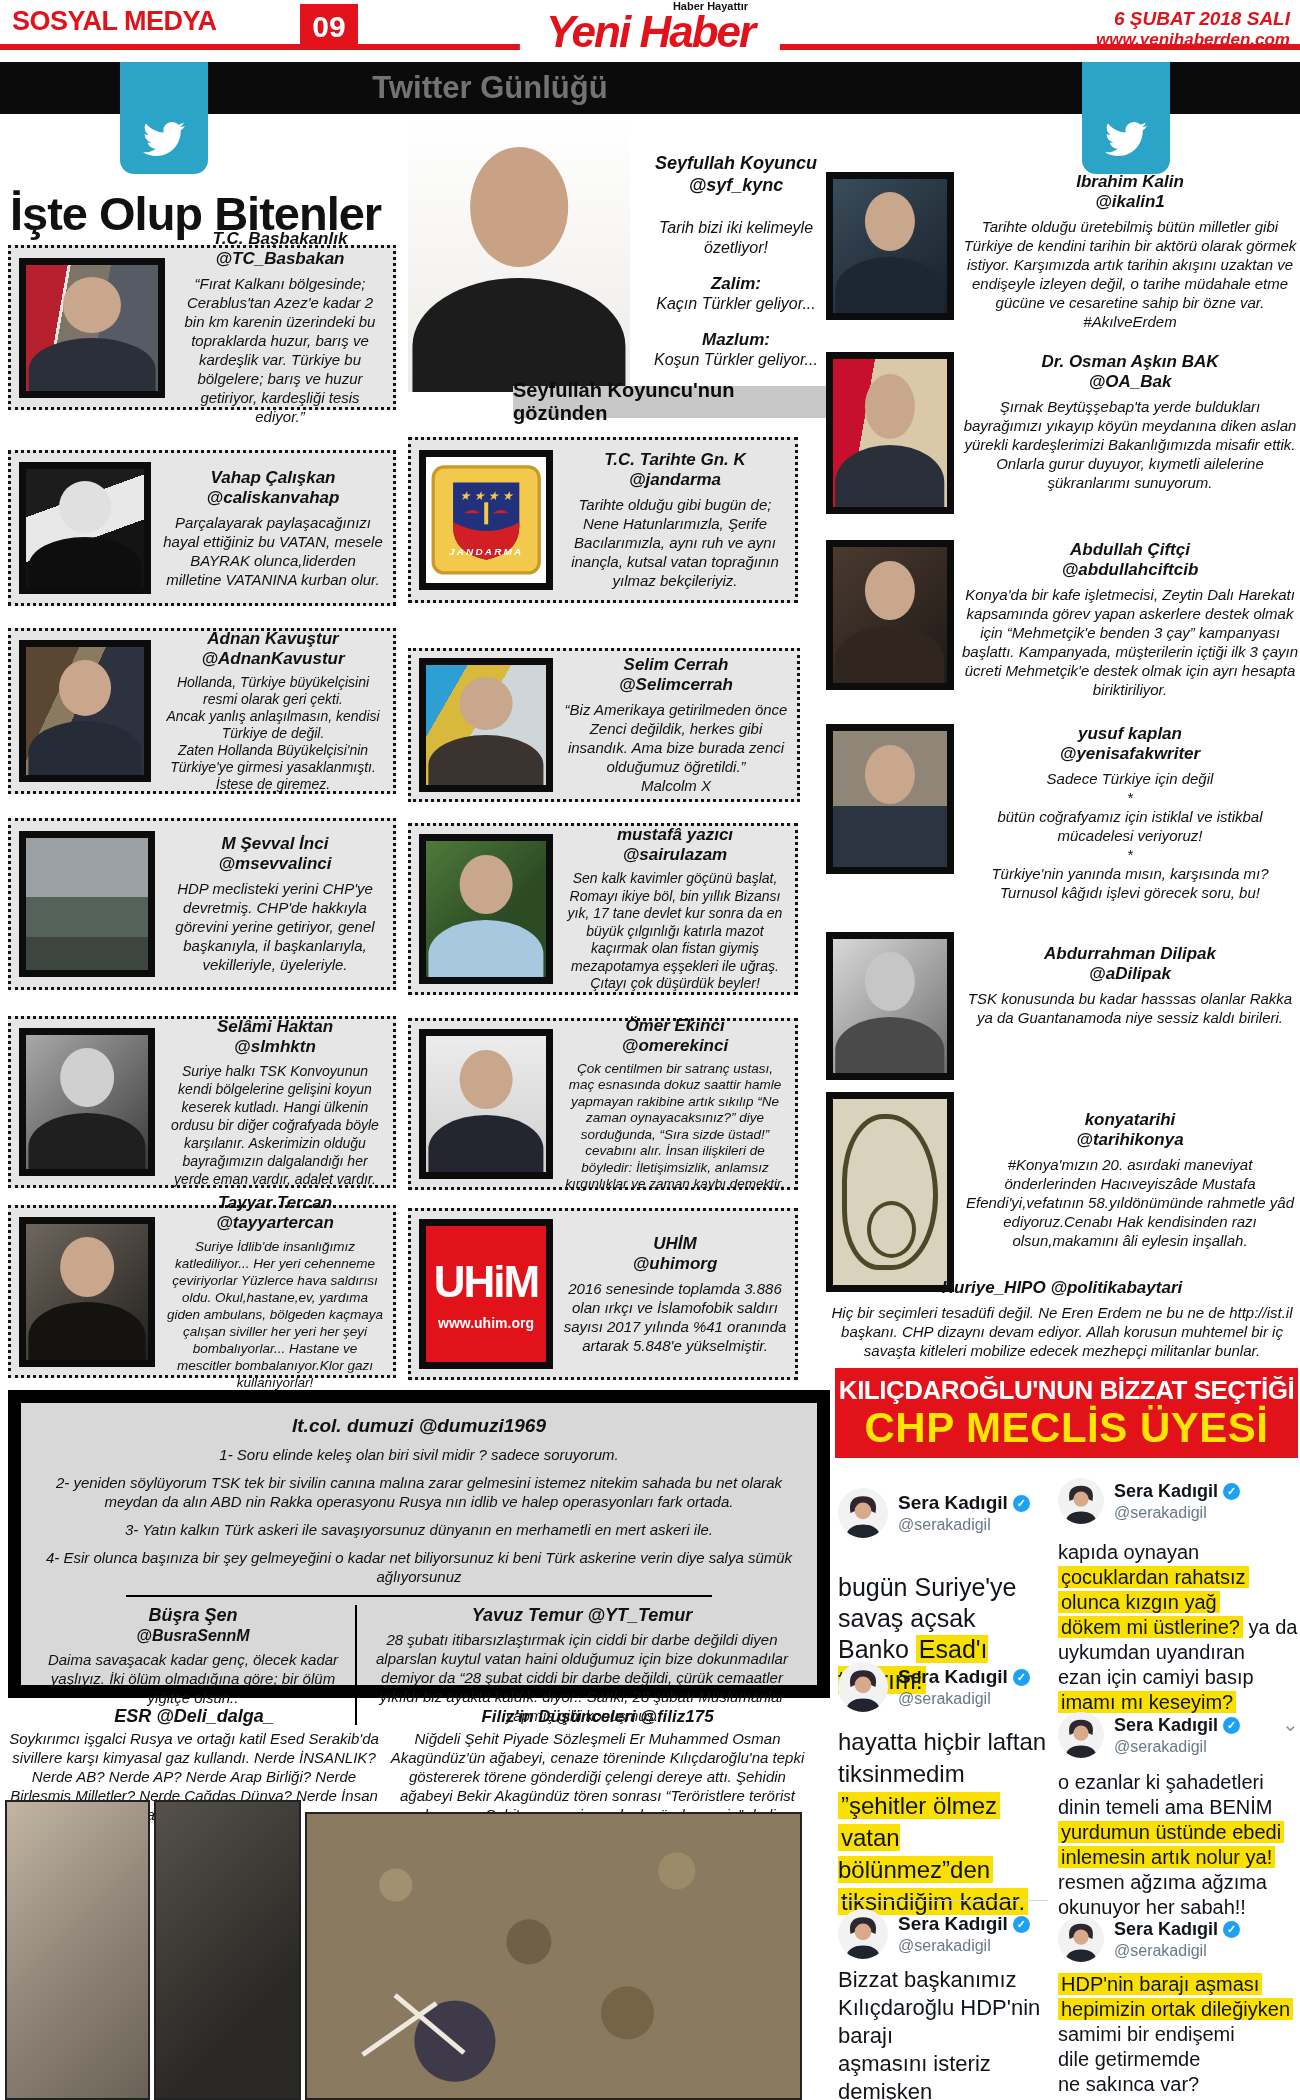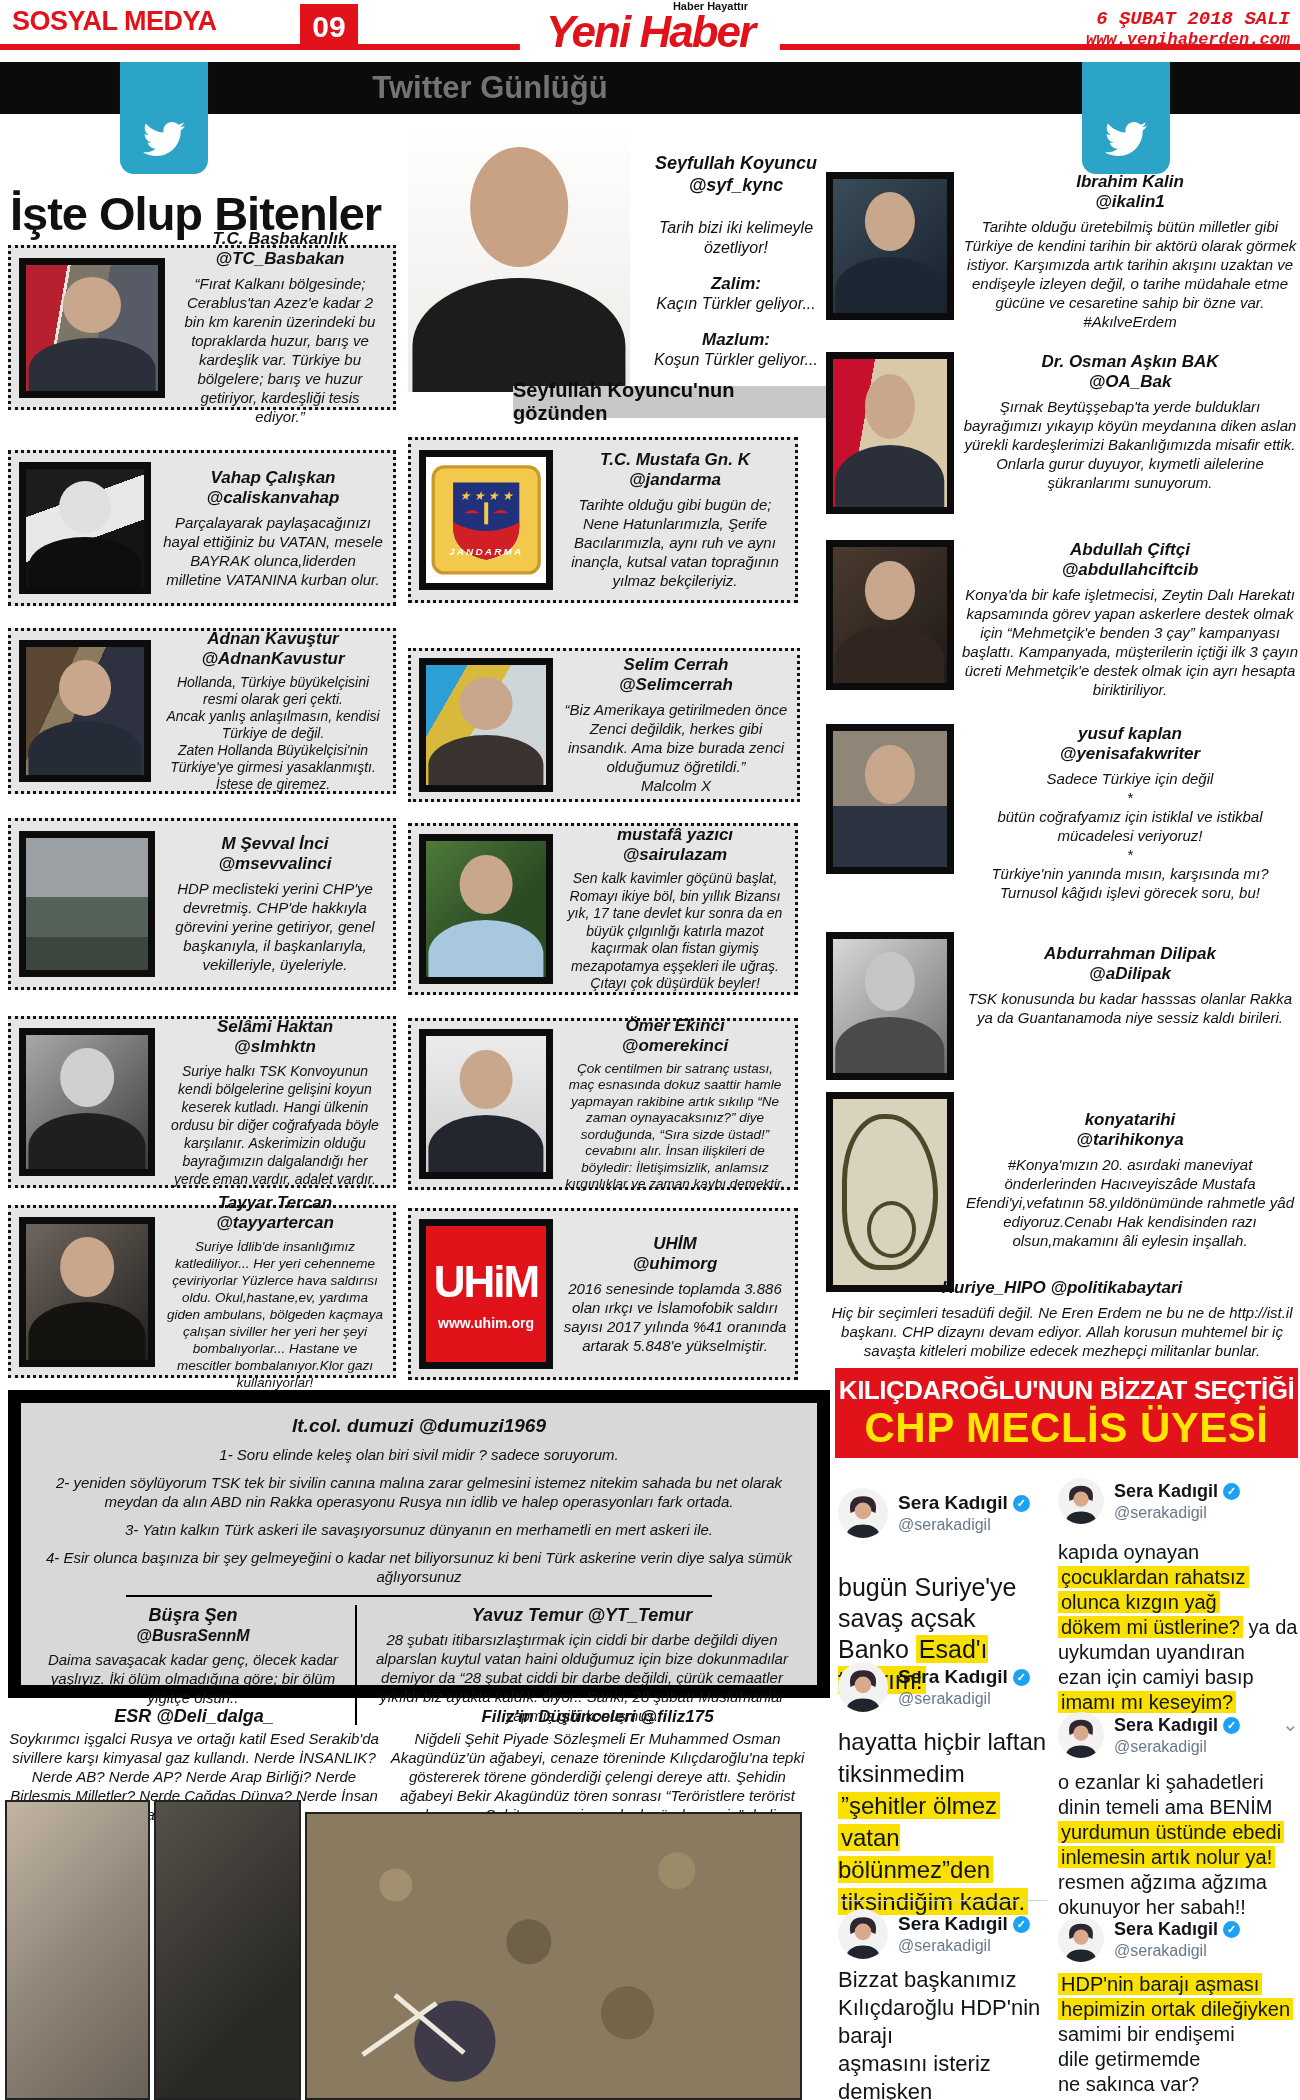--- a/index.html
+++ b/index.html
@@ -7,21 +7,21 @@
         font-family:"Liberation Sans",sans-serif;color:#111;margin:0 auto;}
   .abs{position:absolute;}
   
   .redbar{position:absolute;left:0;top:44px;width:1300px;height:6px;background:#e2121b;}
   .section-title{position:absolute;left:12px;top:6px;font-size:27px;font-weight:800;color:#e2121b;letter-spacing:-0.5px;}
   .pagenum{position:absolute;left:300px;top:4px;width:58px;height:46px;background:#e2121b;color:#fff;
            font-size:30px;font-weight:800;display:flex;align-items:center;justify-content:center;}
   .logo-wrap{position:absolute;left:50%;top:0;transform:translateX(-50%);background:#fff;padding:0 26px 4px;text-align:center;}
   .logo-tag{font-size:11px;font-weight:700;color:#111;text-align:right;margin-right:6px;}
   .logo-main{font-size:44px;font-weight:900;font-style:italic;color:#e2121b;letter-spacing:-2px;line-height:40px;}
-  .hdr-right{position:absolute;right:10px;top:8px;text-align:right;color:#e2121b;font-weight:800;font-style:italic;font-family:Liberation Mono, monospace;}
+  .hdr-right{position:absolute;right:10px;top:8px;text-align:right;color:#e2121b;font-weight:800;font-style:italic;}
   .hdr-date{font-size:19px;}
   .hdr-url{font-size:17px;}
   
   .blackbar{position:absolute;left:0;top:62px;width:1300px;height:52px;background:#0b0b0b;}
   .banner-title{position:absolute;left:0;top:70px;width:980px;text-align:center;color:#737373;font-size:31px;font-weight:800;}
   .birdtab{position:absolute;top:62px;width:88px;height:112px;background:#2ba4c7;border-radius:0 0 14px 14px;
            display:flex;align-items:flex-end;justify-content:center;padding-bottom:14px;box-sizing:border-box;}
   .birdtab svg{width:50px;height:42px;fill:#fff;}
   
   .main-title{position:absolute;left:10px;top:186px;font-size:47px;font-weight:800;letter-spacing:-1px;}
@@ -232,21 +232,21 @@
           <path d="M20 16 h60 v40 q0 24 -30 30 q-30 -6 -30 -30 z" fill="#21317c"></path>
           <path d="M20 52 q30 16 60 0 v4 q0 24 -30 30 q-30 -6 -30 -30 z" fill="#d21f26"></path>
           <text x="50" y="32" fill="#f2c94c" font-size="11" text-anchor="middle">★ ★ ★ ★</text>
           <rect x="48.2" y="34" width="3.6" height="20" fill="#f2c94c"></rect>
           <path d="M30 44 q8 -6 14 0 z M56 44 q8 -6 14 0 z" fill="#d21f26"></path>
           <text x="50" y="82" fill="#fff" font-size="9" font-weight="bold" text-anchor="middle" letter-spacing="2">JANDARMA</text>
         </svg>
       </div>
     </div>
     <div class="tcontent">
-        <div class="tname">T.C. Mustafa Gn. K</div>
+        <div class="tname">T.C. Tarihte Gn. K</div>
       <div class="thandle">@jandarma</div>
       <div class="tbody">Tarihte olduğu gibi bugün de; Nene Hatunlarımızla, Şerife Bacılarımızla, aynı ruh ve aynı inançla, kutsal vatan toprağının yılmaz bekçileriyiz.</div>
       </div>
   </div>
   <div class="tweetbox" style="left:408px;top:648px;width:392px;height:154px;">
     <div class="pframe" style="width:134px;height:134px;">
         <div class="pimg portrait ph-selim"></div>
       </div>
     <div class="tcontent">
         <div class="tname">Selim Cerrah</div>

